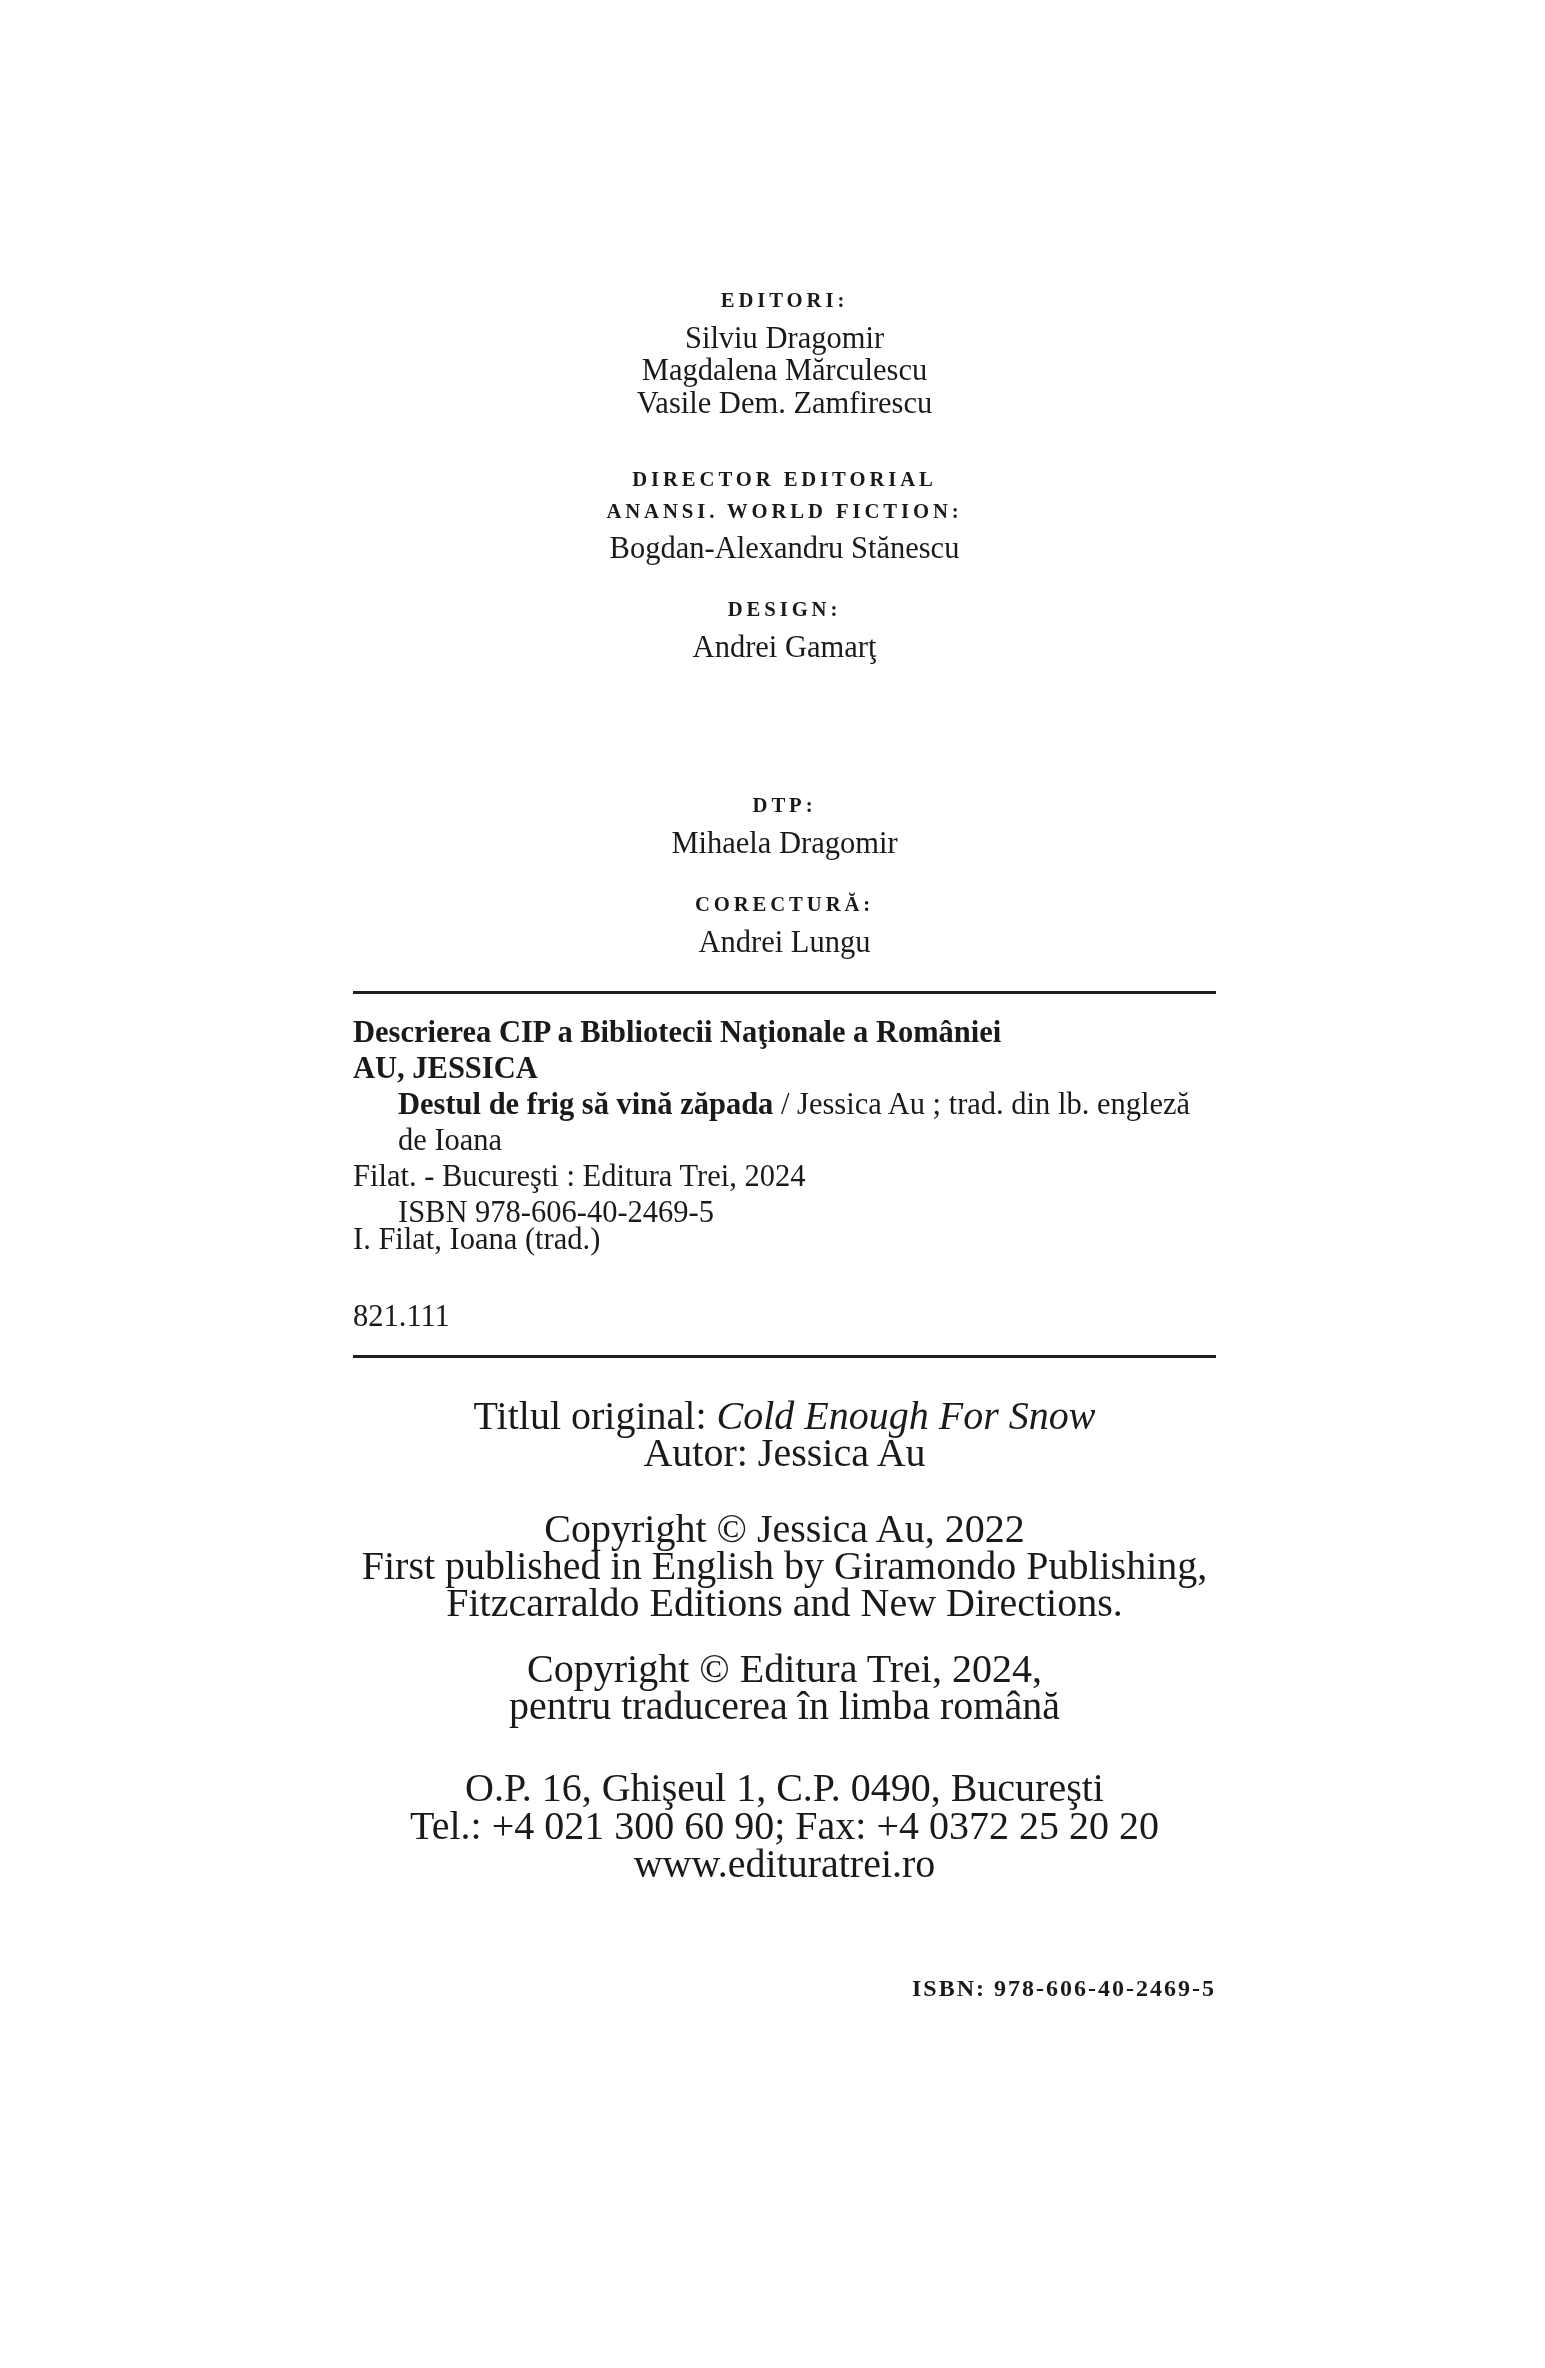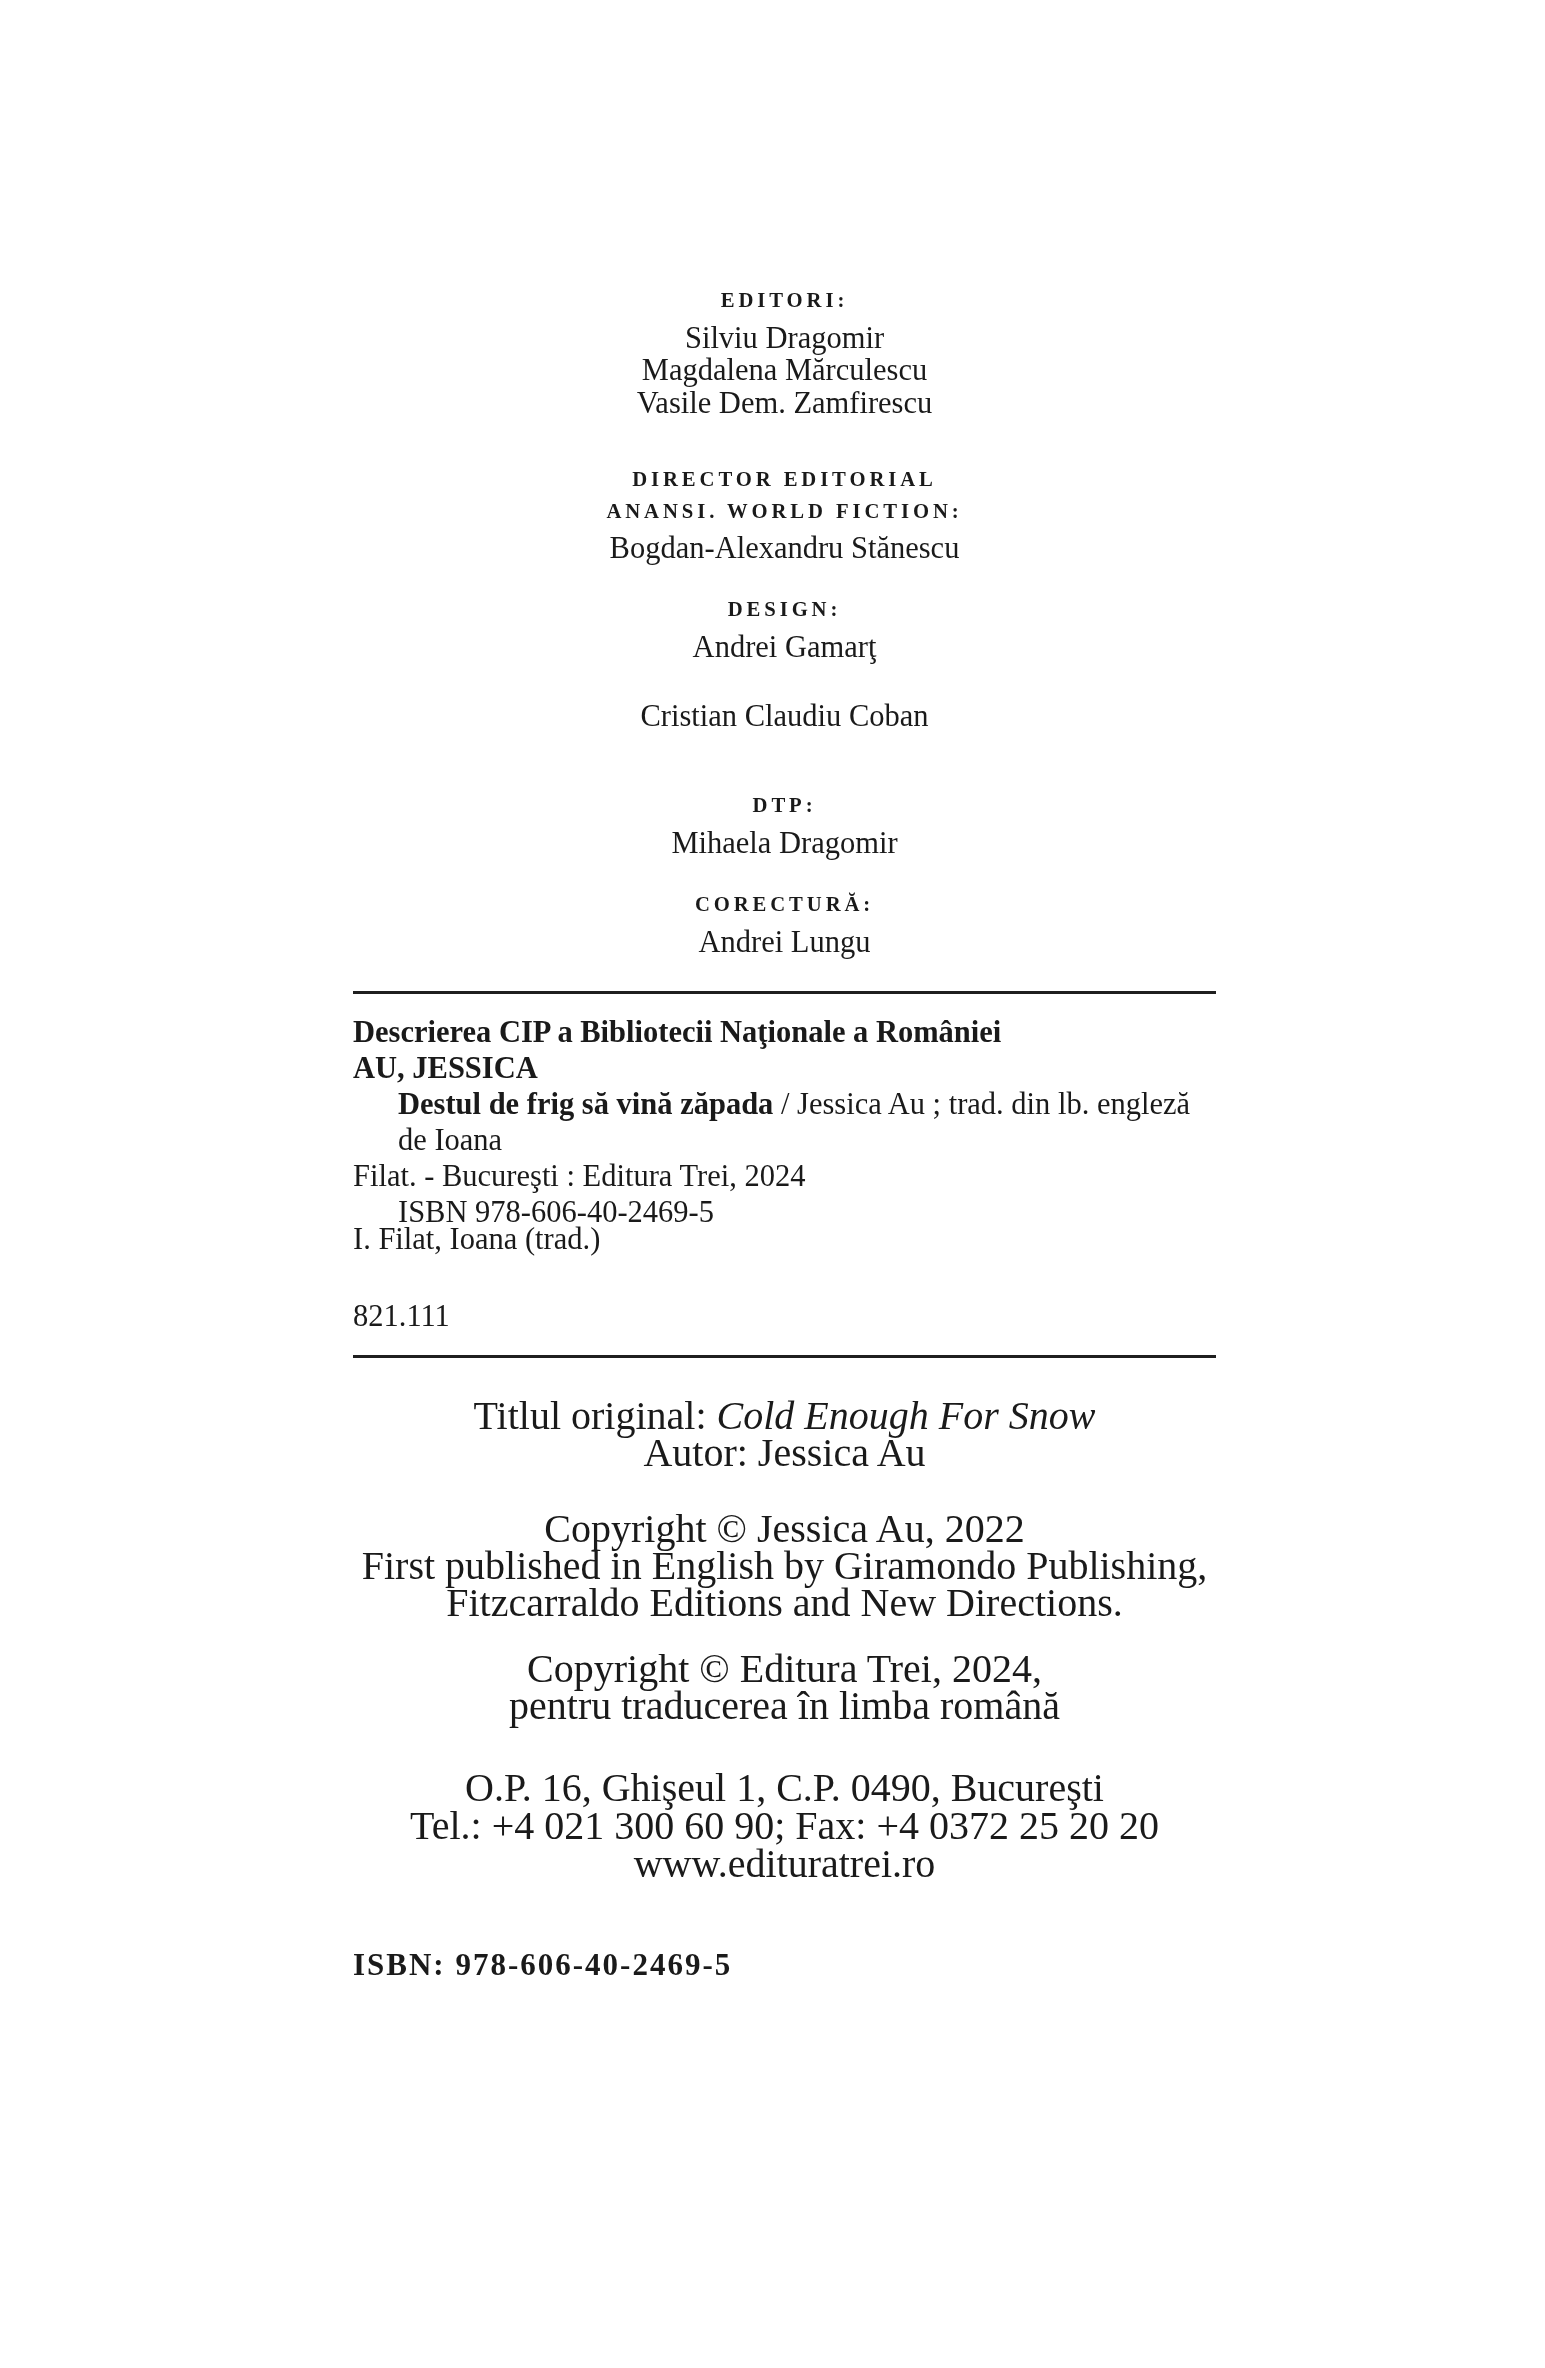--- a/index.html
+++ b/index.html
@@ -56,24 +56,25 @@
   .i { font-style: italic; }
 
   .body-line {
     font-size: 40px;
     line-height: 37px;
     text-align: center;
   }
   .address-block { line-height: 38px; }
 
   .isbn-footer {
-    font-size: 31px;
+    font-size: 24px;
     font-weight: 700;
     letter-spacing: 2px;
-    text-align: left;
+    text-align: right;
+    margin-top: 28px;
   }
 </style>
 </head>
 <body>
 
 <div class="page">
   <div class="column">
 
     <div class="block" style="top: 285px;">
       <div class="staff-label">EDITORI:</div>
@@ -93,23 +94,20 @@
     </div>
 
     <div class="block" style="top: 594px;">
       <div class="staff-label">DESIGN:</div>
       <div class="staff-names">
         <div>Andrei Gamarţ</div>
       </div>
     </div>
 
     <div class="block" style="top: 695px;">
-      <div class="staff-names">
-        <div>Cristian Claudiu Coban</div>
-      </div>
     </div>
 
     <div class="block" style="top: 790px;">
       <div class="staff-label">DTP:</div>
       <div class="staff-names">
         <div>Mihaela Dragomir</div>
       </div>
     </div>
 
     <div class="block" style="top: 889px;">

